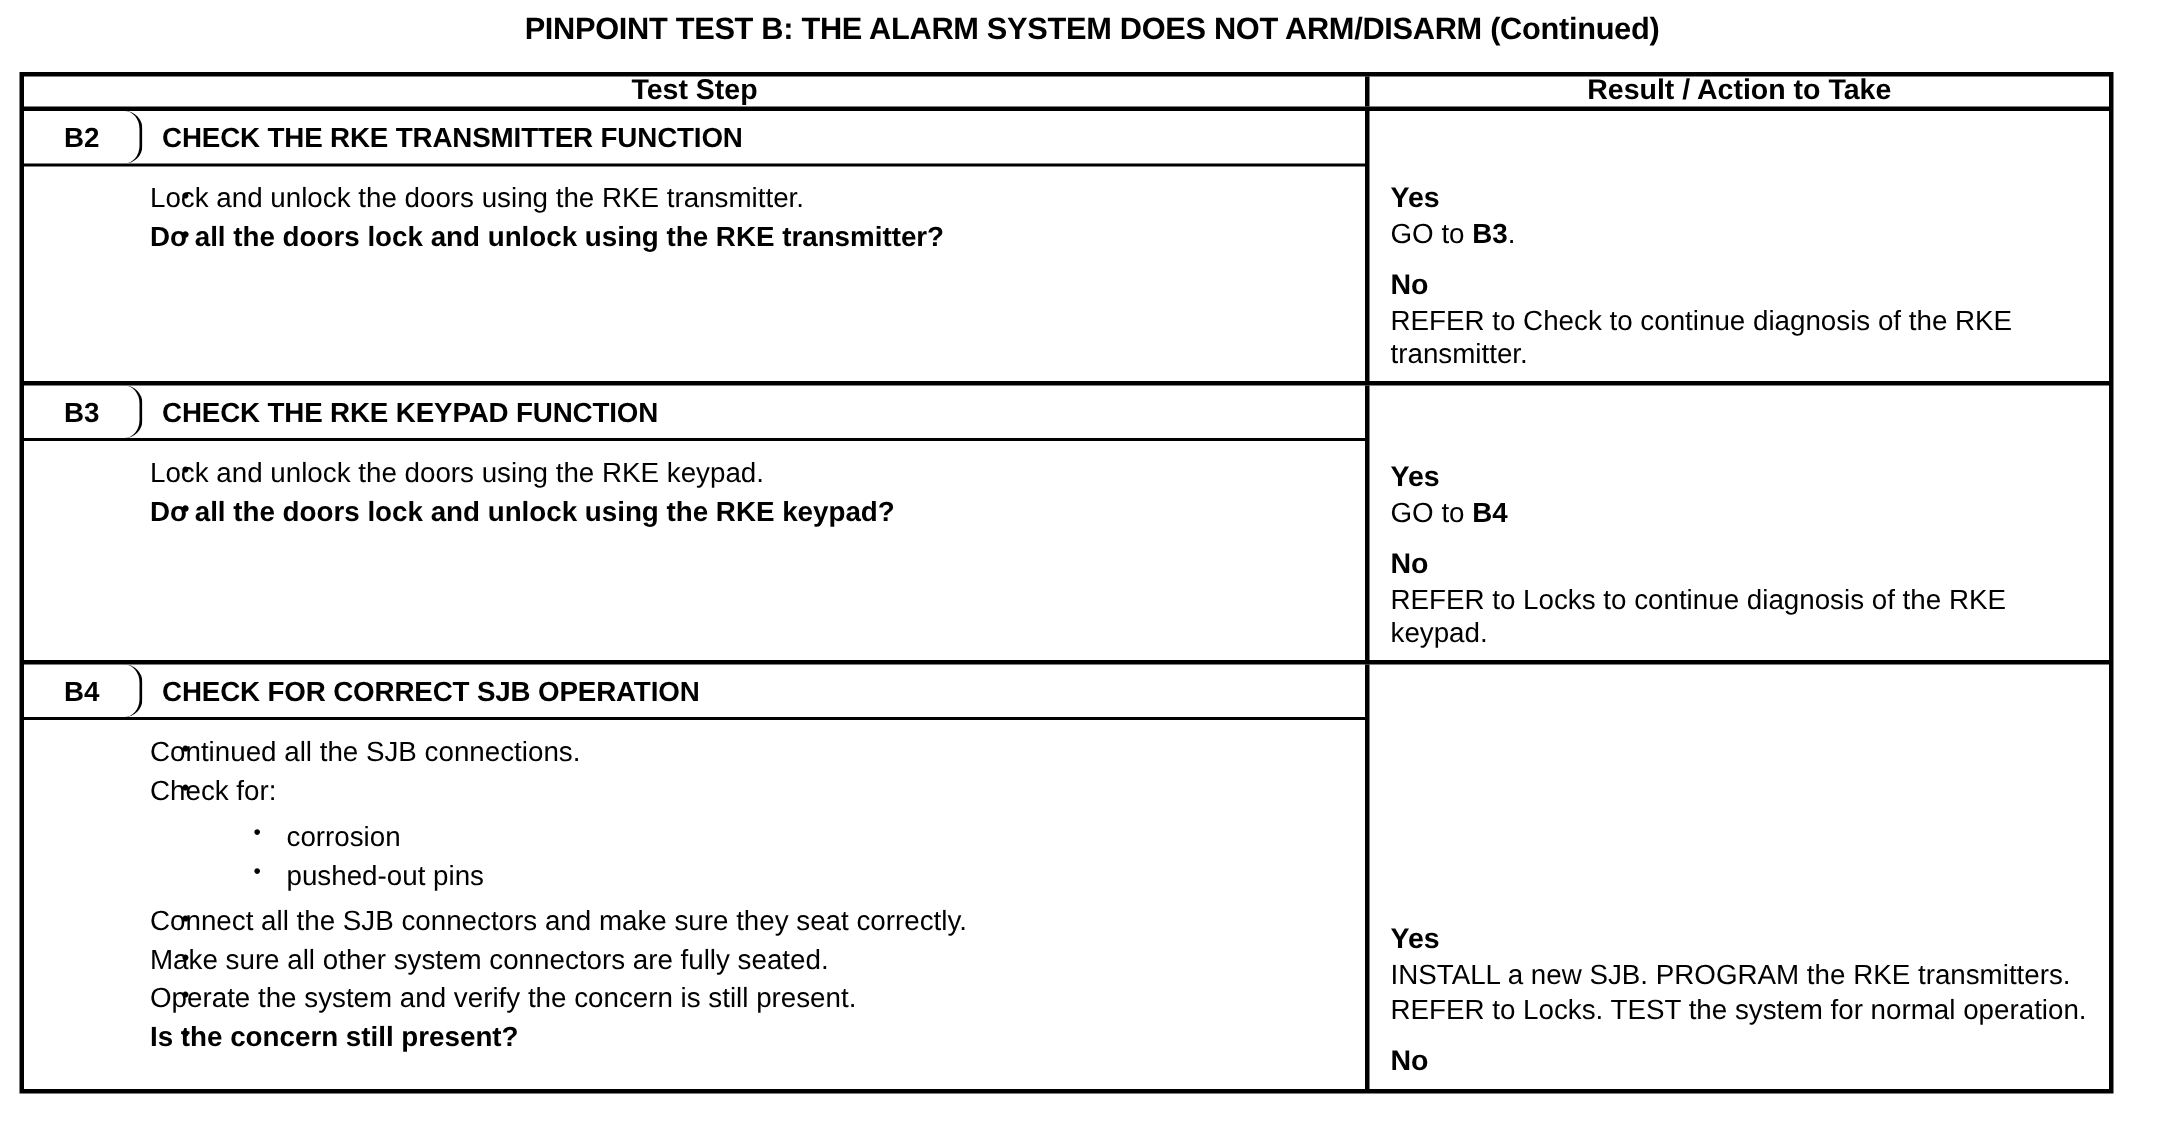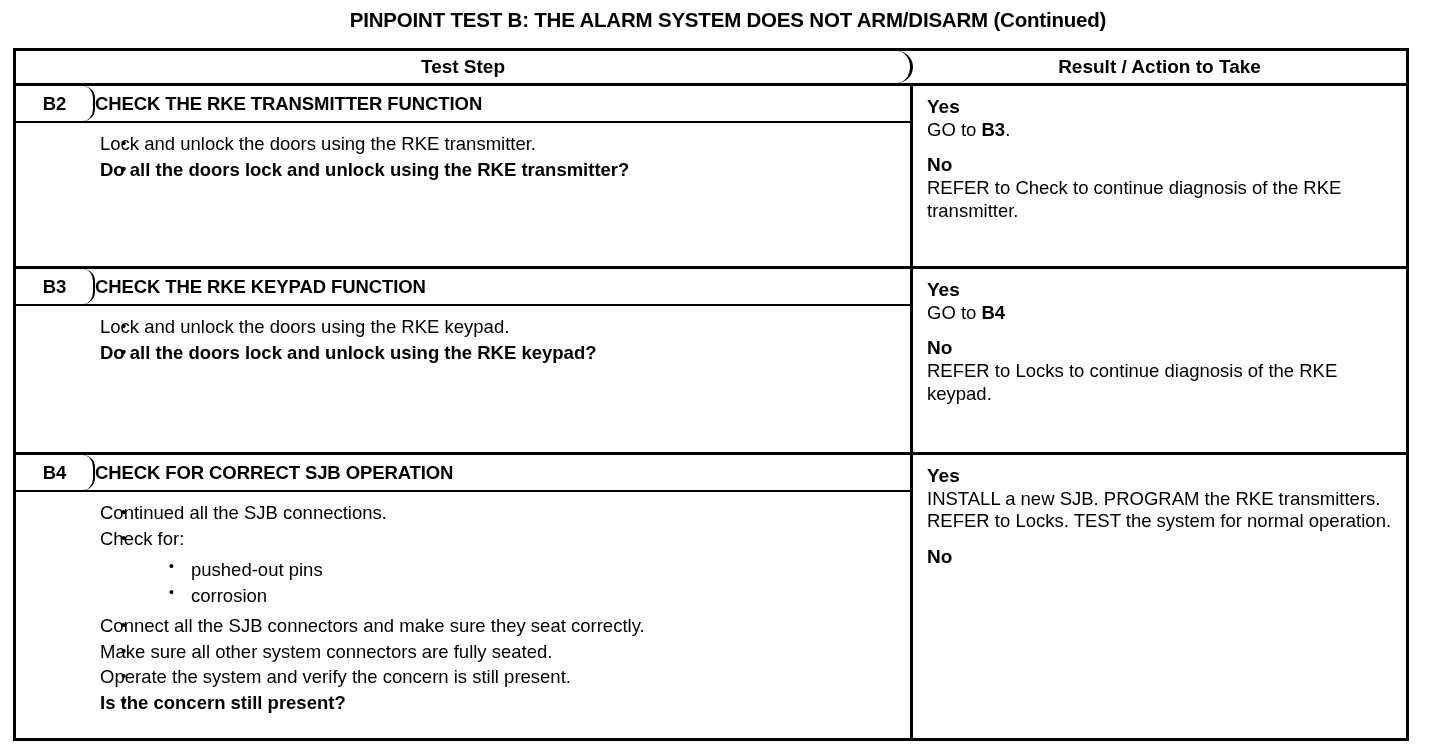--- a/index.html
+++ b/index.html
@@ -54,32 +54,31 @@
     border-right: 3px solid #000;
     display: flex;
     flex-direction: column;
   }
   .col-right {
     flex: 1;
     box-sizing: border-box;
     padding: 10px 12px 6px 14px;
     display: flex;
     flex-direction: column;
-    justify-content: flex-start;
+    justify-content: flex-end;
   }
 
   
   .header-row .col-left,
   .header-row .col-right {
     padding: 0;
-    height: 32px;
+    height: 20px;
     display: flex;
     align-items: center;
     justify-content: center;
-    border-radius: 17px;
   }
   .header-cell-text {
     font-size: 19px;
     font-weight: bold;
     text-align: center;
   }
 
   
   .step-head {
     display: flex;
@@ -95,20 +94,21 @@
     align-items: center;
     justify-content: center;
     font-size: 18.5px;
     font-weight: bold;
     border-radius: 12px;
   }
   .step-title {
     flex: 1;
     display: flex;
     align-items: center;
+    padding-left: 13px;
     font-size: 18.5px;
     font-weight: bold;
     letter-spacing: -0.1px;
   }
 
   
   .step-body {
     flex: 1;
     padding: 9px 10px 8px 0;
   }
@@ -247,22 +247,22 @@
         <div class="step-head">
           <div class="step-id">B4</div>
           <div class="step-title">CHECK FOR CORRECT SJB OPERATION</div>
         </div>
         <div class="step-body">
           <ul class="bullets">
             <li>Continued all the SJB connections.</li>
             <li>Check for:</li>
             <li class="no-bullet">
               <ul class="subbullets">
+                <li>corrosion</li>
                 <li>pushed-out pins</li>
-                <li>corrosion</li>
               </ul>
             </li>
             <li>Connect all the SJB connectors and make sure they seat correctly.</li>
             <li>Make sure all other system connectors are fully seated.</li>
             <li>Operate the system and verify the concern is still present.</li>
             <li class="bold">Is the concern still present?</li>
           </ul>
         </div>
       </div>
       <div class="col-right">

